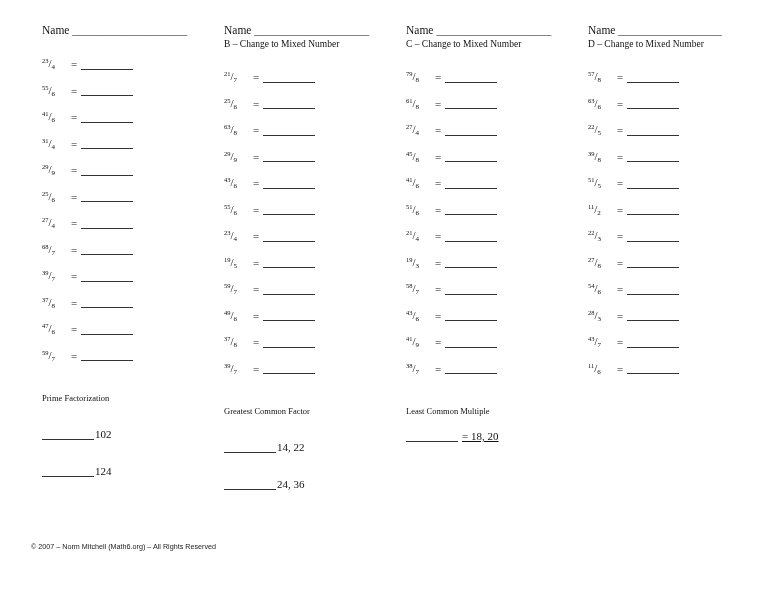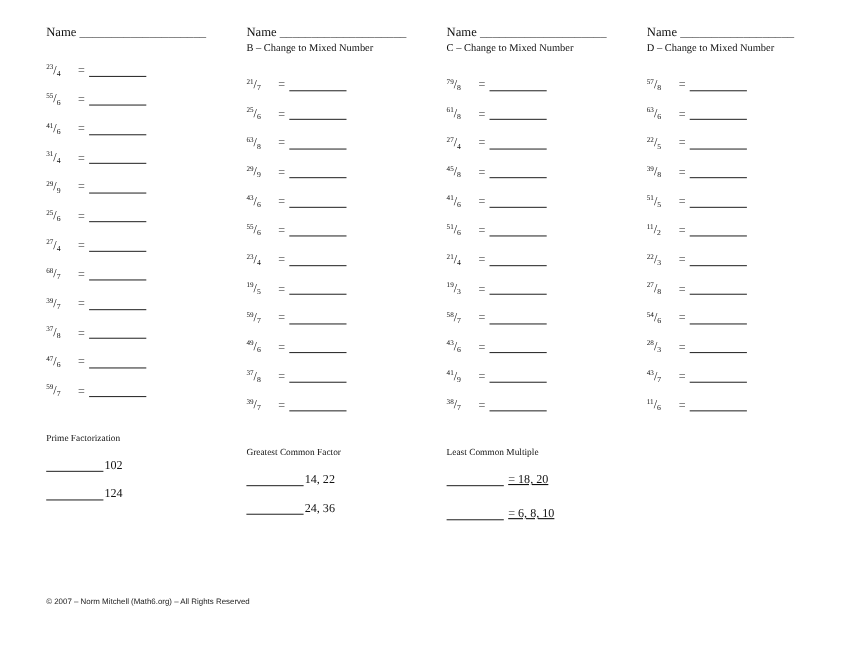--- a/index.html
+++ b/index.html
@@ -18,28 +18,28 @@
     .frac { display: inline-block; width: 29px; position: relative; }
     .frac .num { font-size: 6.5px; vertical-align: 4px; }
     .frac .slash { font-size: 11px; margin-left: 0px; }
     .frac .den { font-size: 7px; vertical-align: -2px; }
     .eq { font-size: 11px; margin-right: 4px; }
     .ans-line {
       display: inline-block; width: 52px; height: 10px;
       border-bottom: 1px solid #333;
     }
     .section-title { font-size: 8.5px; margin-top: 24px; white-space: nowrap; }
-    .extra { display: flex; align-items: flex-end; font-size: 11px; margin-top: 13px; white-space: nowrap; }
+    .extra { display: flex; align-items: flex-end; font-size: 11px; margin-top: 24px; white-space: nowrap; }
     .extra .blank-line { display: inline-block; width: 52px; height: 12px; border-bottom: 1px solid #333; }
     .extra.lcm { margin-top: 13px; }
     .extra.lcm2 { margin-top: 18px; }
     .extra .val { margin-left: 1px; }
     .extra .val.sp { margin-left: 4px; text-decoration: underline; }
     .footer {
-      position: absolute; left: 42px; top: 541px;
+      position: absolute; left: 31px; top: 541px;
       font-family: "Liberation Sans", "DejaVu Sans", sans-serif; font-size: 7.2px; color: #222;
     }
     .footer div { line-height: 11.5px; white-space: nowrap; }
     .footer a { color: #222; text-decoration: underline; }
   </style>
 </head>
 <body>
 
 <div id="sheet">
     <div class="col" style="left: 42px;">
@@ -254,24 +254,20 @@
           <span class="frac"><span class="num">38</span><span class="slash">/</span><span class="den">7</span></span>
           <span class="eq">=</span>
           <span class="ans-line"></span>
         </div>
       </div>
       <div class="section-title">Least Common Multiple</div>
       <div class="extra lcm">
         <span class="blank-line"></span>
         <span class="val sp">= 18, 20</span>
       </div>
-      <div class="extra lcm2">
-        <span class="blank-line"></span>
-        <span class="val sp">= 6, 8, 10</span>
-      </div>
     </div>
     <div class="col" style="left: 588px;">
       <div class="name-line"><span>Name</span> <span class="blank">__________________</span></div>
       <div class="subtitle">D – Change to Mixed Number</div>
       <div class="problems">
         <div class="prob">
           <span class="frac"><span class="num">57</span><span class="slash">/</span><span class="den">8</span></span>
           <span class="eq">=</span>
           <span class="ans-line"></span>
         </div>

